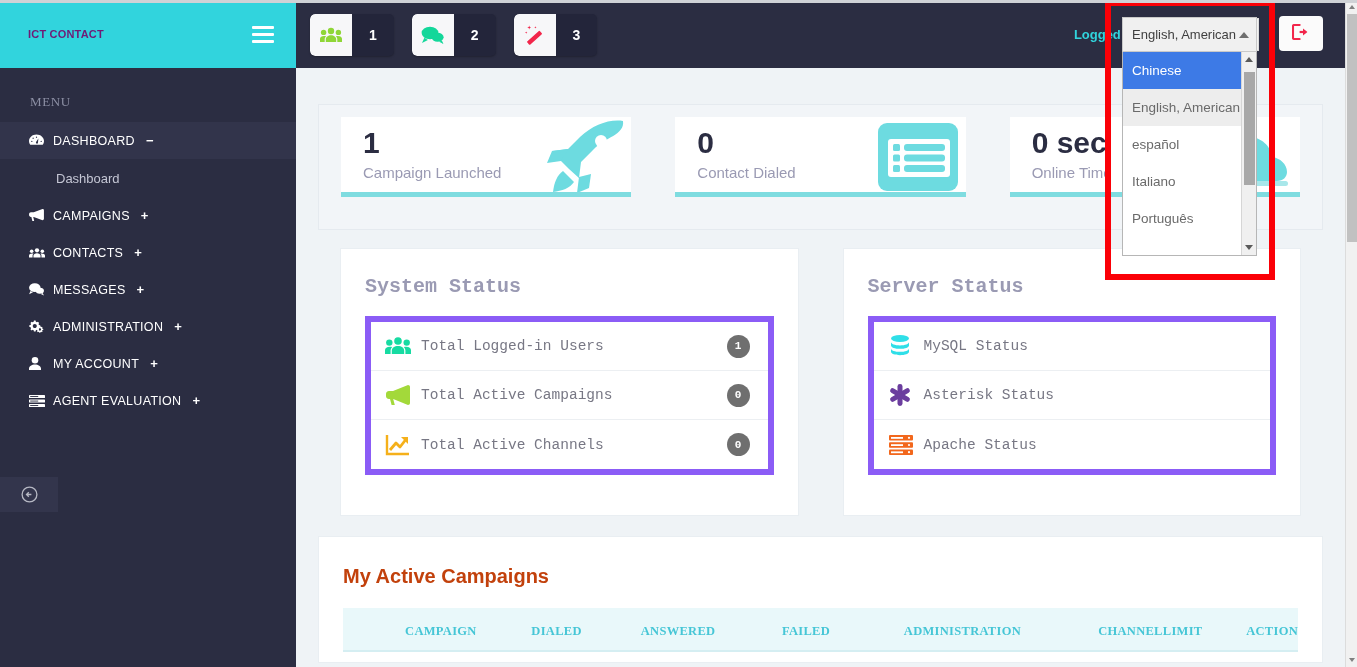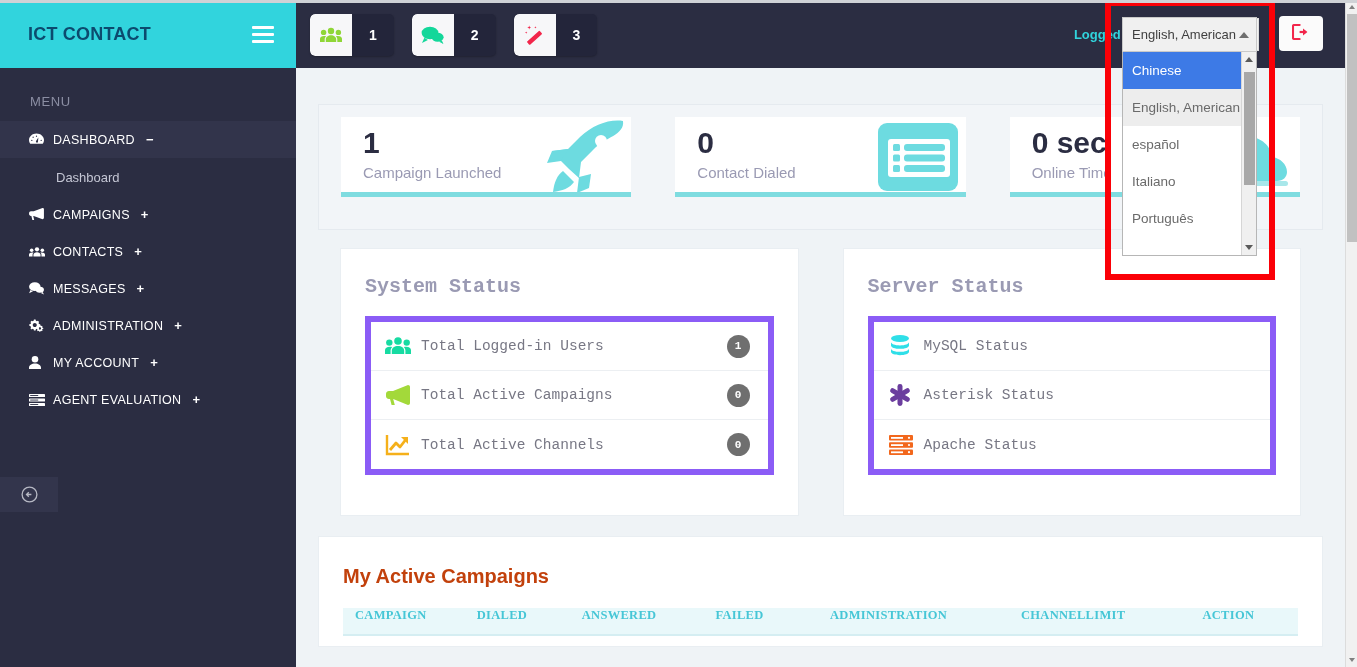--- a/index.html
+++ b/index.html
@@ -23,36 +23,37 @@
     z-index: 20;
   }
   .brand {
     height: 68px;
     background: #31d4dd;
     display: flex; align-items: center;
     justify-content: space-between;
     padding: 0 22px 0 28px;
   }
   .brand-title {
-    color: #0c4a6e;
-    font-size: 18px;
+    color: #701a75;
+    font-size: 11px;
     font-weight: bold;
     letter-spacing: .2px;
   }
   .hamburger {
     width: 22px; cursor: pointer;
     display: flex; flex-direction: column; gap: 4px;
   }
   .hamburger span { display:block; height: 3px; background:#fff; border-radius:1px; }
 
   .menu-label {
     color: #8b8ea3;
     font-size: 13px;
     letter-spacing: .6px;
     padding: 26px 0 12px 30px;
+    font-family: Liberation Serif, serif;
   }
   .nav-item {
     display: flex; align-items: center;
     height: 37px;
     padding-left: 29px;
     color: #ffffff;
     font-size: 12.5px;
     letter-spacing: .3px;
     cursor: pointer;
   }
@@ -293,22 +294,22 @@
   }
   .camp-title { font-size: 20px; color: #c2410c; font-weight:bold; margin-bottom: 20px; }
   .camp-table { width: 100%; border-collapse: collapse; }
   .camp-table th {
     background: #e9f8fa;
     color: #46c6d6;
     font-family: "Liberation Serif", serif;
     font-size: 12.5px;
     font-weight: bold;
     letter-spacing: .3px;
-    text-align: left;
-    padding: 0 0 11px 0;
+    text-align: right;
+    padding: 16px 0 11px 0;
     border-bottom: 2px solid #d5eef2;
   }
 
   
   .page-scroll {
     position:absolute; right: 0; top: 0;
     width: 12px; height: 667px;
     background: #f1f1f1;
     border-left: 1px solid #dcdcdc;
     z-index: 90;

